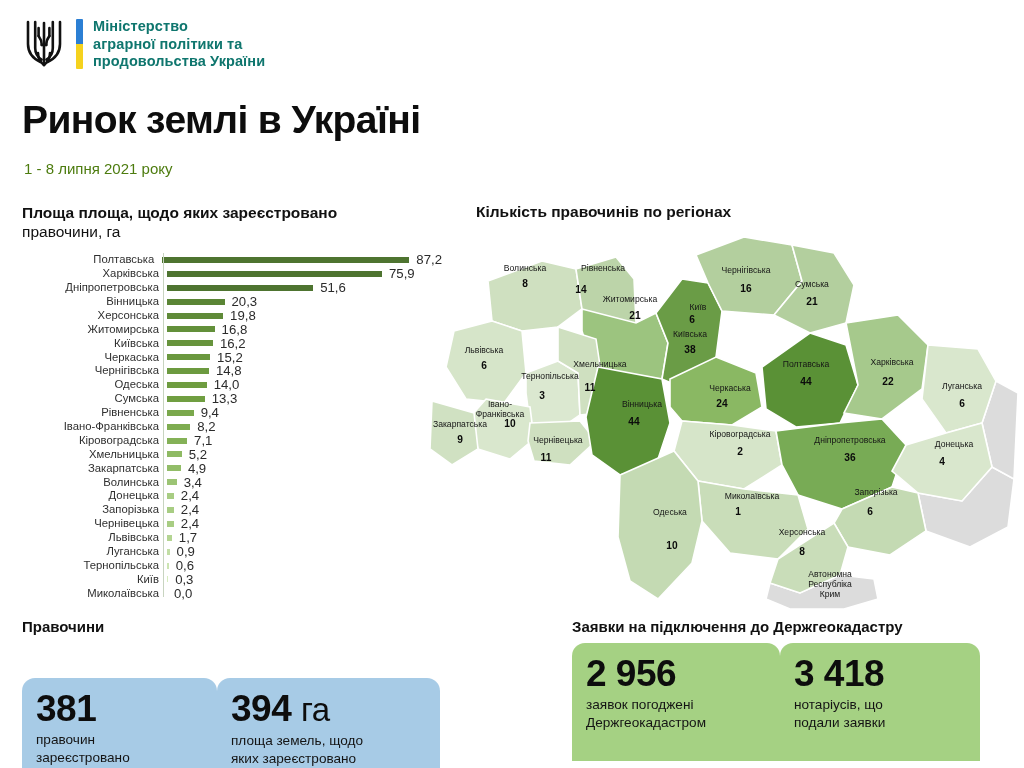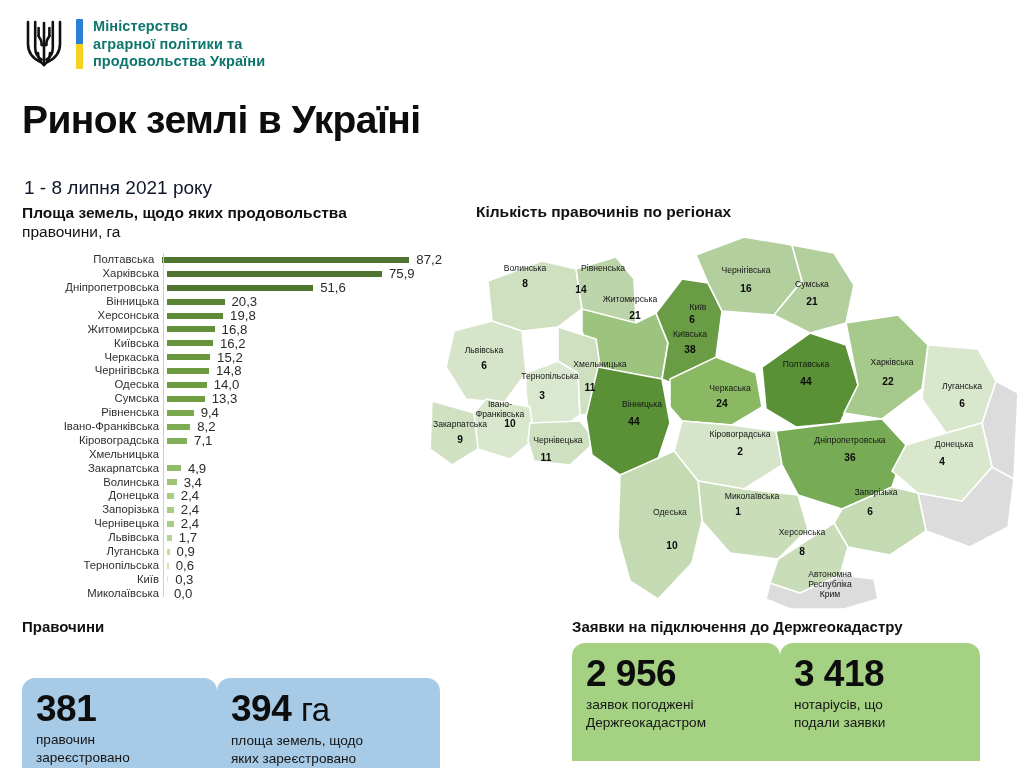--- a/index.html
+++ b/index.html
@@ -16,21 +16,21 @@
 
   
   .brand{position:absolute;left:22px;top:16px;display:flex;align-items:flex-start;gap:10px;}
   .tryzub{width:44px;height:56px;flex:0 0 auto;}
   .flagbar{width:7px;height:50px;margin-top:3px;border-radius:1px;overflow:hidden;display:flex;flex-direction:column;}
   .flagbar i{display:block;width:100%;height:50%;}
   .brandtext{font-size:14.5px;line-height:17.5px;font-weight:600;color:#0f766e;letter-spacing:.1px;padding-top:2px;}
   .brandtext span{display:block;white-space:nowrap;}
 
   .page-title{position:absolute;left:22px;top:100px;font-size:39px;font-weight:800;letter-spacing:-.6px;color:#0d0d0d;line-height:1;}
-  .page-sub{position:absolute;left:24px;top:160px;font-size:19px;color:#0f172a;font-weight:400;margin-top:17px;}
+  .page-sub{position:absolute;left:24px;top:160px;font-size:15px;color:#4d7c0f;font-weight:400;}
 
   
   .chart-panel{position:absolute;left:22px;top:203px;width:420px;}
   .panel-title{font-size:15.5px;font-weight:700;color:#111;line-height:19px;}
   .panel-title .light{font-weight:400;}
 
   .bars{position:relative;margin-top:12px;width:420px;}
   .axis{position:absolute;left:141px;top:0;bottom:3px;width:1px;background:#c8d4c0;}
   .brow{display:flex;align-items:center;height:13.9px;}
   .blabel{width:137px;text-align:right;padding-right:4px;font-size:11.3px;color:#2f2f2f;white-space:nowrap;line-height:1;}
@@ -97,21 +97,21 @@
       <span>аграрної політики та</span>
       <span>продовольства України</span>
     </div>
   </div>
 
   <div class="page-title">Ринок землі в Україні</div>
   <div class="page-sub">1 - 8 липня 2021 року</div>
 
   <div class="chart-panel">
     <div class="panel-title">
-      <span>Площа земель, щодо яких продовольства</span><br>
+      <span>Площа площа, щодо яких зареєстровано</span><br>
       <span class="light">правочини, га</span>
     </div>
     <div class="bars" id="bars">
       <div class="axis"></div>
     <div class="brow">
           <div class="blabel">Полтавська</div>
           <div class="btrack">
             <div class="bfill" style="width: 247px; background: rgb(78, 116, 48);"></div>
             <div class="bval">87,2</div>
           </div>
@@ -202,20 +202,24 @@
         </div>
         <div class="brow">
           <div class="blabel">Кіровоградська</div>
           <div class="btrack">
             <div class="bfill" style="width: 20.1112px; background: rgb(132, 177, 87);"></div>
             <div class="bval">7,1</div>
           </div>
         </div>
         <div class="brow">
           <div class="blabel">Хмельницька</div>
+          <div class="btrack">
+            <div class="bfill" style="width: 14.7294px; background: rgb(142, 186, 99);"></div>
+            <div class="bval">5,2</div>
+          </div>
         </div>
         <div class="brow">
           <div class="blabel">Закарпатська</div>
           <div class="btrack">
             <div class="bfill" style="width: 13.8796px; background: rgb(146, 189, 104);"></div>
             <div class="bval">4,9</div>
           </div>
         </div>
         <div class="brow">
           <div class="blabel">Волинська</div>

